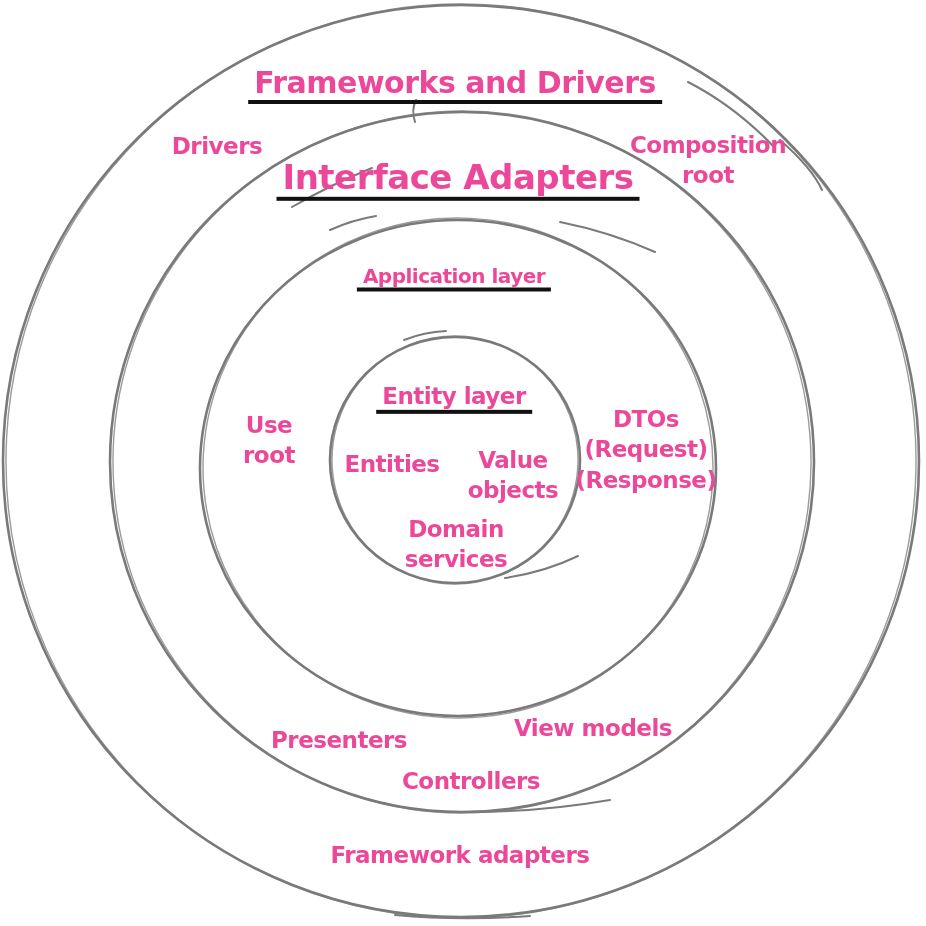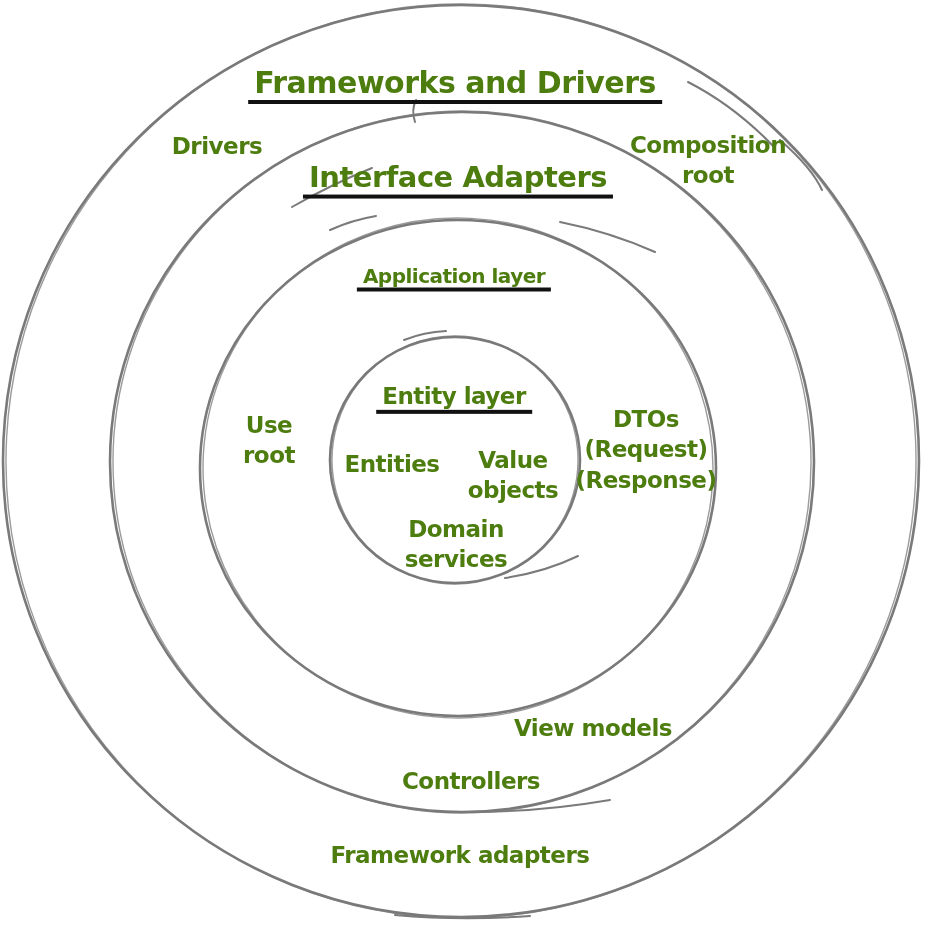--- a/index.html
+++ b/index.html
@@ -22,37 +22,37 @@
     left: 0;
     top: 0;
   }
   .rings-svg ellipse, .rings-svg path {
     fill: none;
     stroke-linecap: round;
   }
   .lbl {
     position: absolute;
     transform: translate(-50%, -50%);
-    color: #4d7c0f;
+    color: #ec4899;
     white-space: pre-line;
     text-align: center;
     line-height: 1.32;
     font-size: 23px;
     font-weight: bold;
     letter-spacing: -0.5px;
   }
   .heading {
     font-weight: bold;
     border-bottom: 4px solid #111111;
     padding: 0 6px 1px 6px;
     line-height: 1.1;
     white-space: nowrap;
   }
   .h1 { font-size: 30px; }
-  .h2 { font-size: 29px; }
+  .h2 { font-size: 34px; }
   .h3 { font-size: 20px; }
   .h4 { font-size: 23px; }
 </style>
 </head>
 <body>
 
 <div class="canvas">
 
   <svg class="rings-svg" width="926" height="926" viewBox="0 0 926 926">
     <g fill="none" stroke="#7a7a7a" stroke-width="2.6">
@@ -92,20 +92,21 @@
 
   <div class="lbl heading h4" style="left:454px; top:399px;">Entity layer</div>
 
   <div class="lbl" style="left:217px; top:146px;">Drivers</div>
 
   <div class="lbl" style="left:708px; top:160px;">Composition
 root</div>
 
   <div class="lbl" style="left:460px; top:855px;">Framework adapters</div>
 
+  <div class="lbl" style="left:339px; top:740px;">Presenters</div>
 
   <div class="lbl" style="left:593px; top:728px;">View models</div>
 
   <div class="lbl" style="left:471px; top:781px;">Controllers</div>
 
   <div class="lbl" style="left:269px; top:440px;">Use
 root</div>
 
   <div class="lbl" style="left:646px; top:450px;">DTOs
 (Request)

